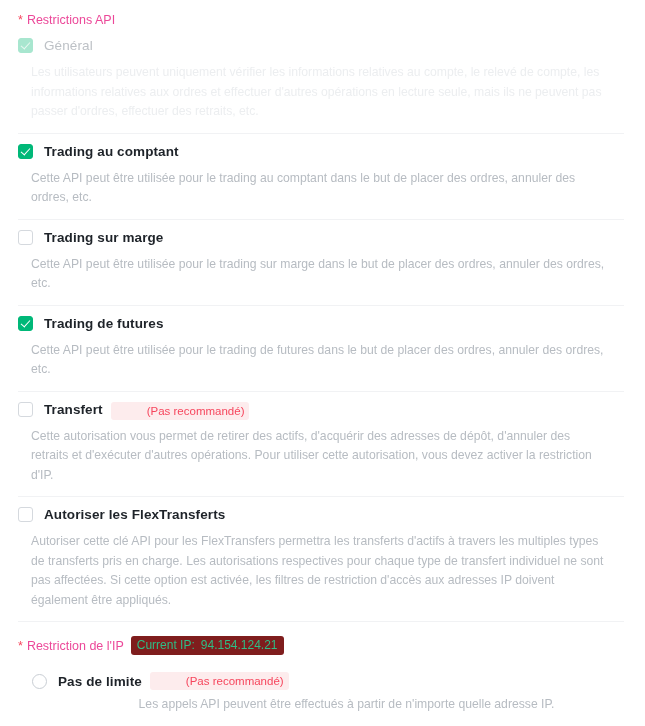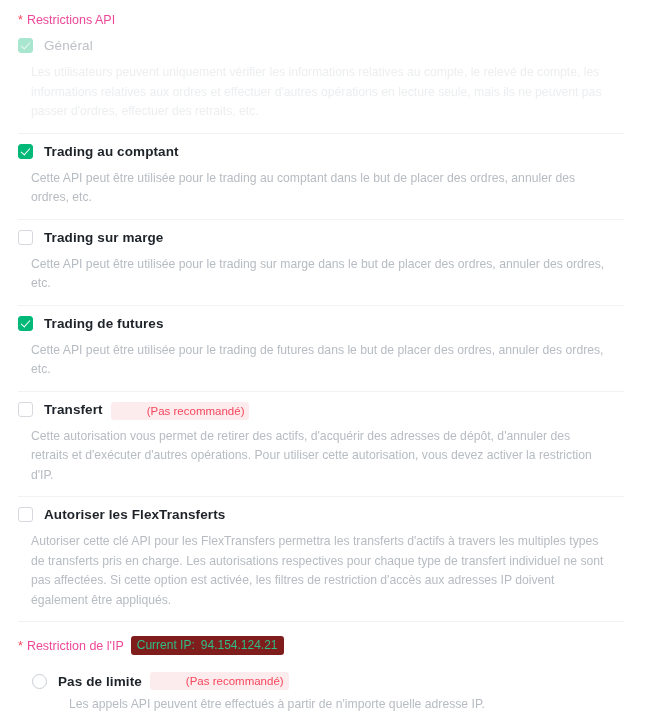--- a/index.html
+++ b/index.html
@@ -137,20 +137,21 @@
     font-weight: 600;
     margin-left: 11px;
     letter-spacing: .1px;
   }
   .radio-desc {
     font-size: 12.2px;
     color: #b7bcc2;
     line-height: 18px;
     margin-left: 51px;
     margin-top: 4px;
+    text-align: center;
   }
 </style>
 </head>
 <body>
 
 <div class="page">
 
   <div class="field-label">
     <span class="req-star">*</span>
     <span class="label-text">Restrictions API</span>

